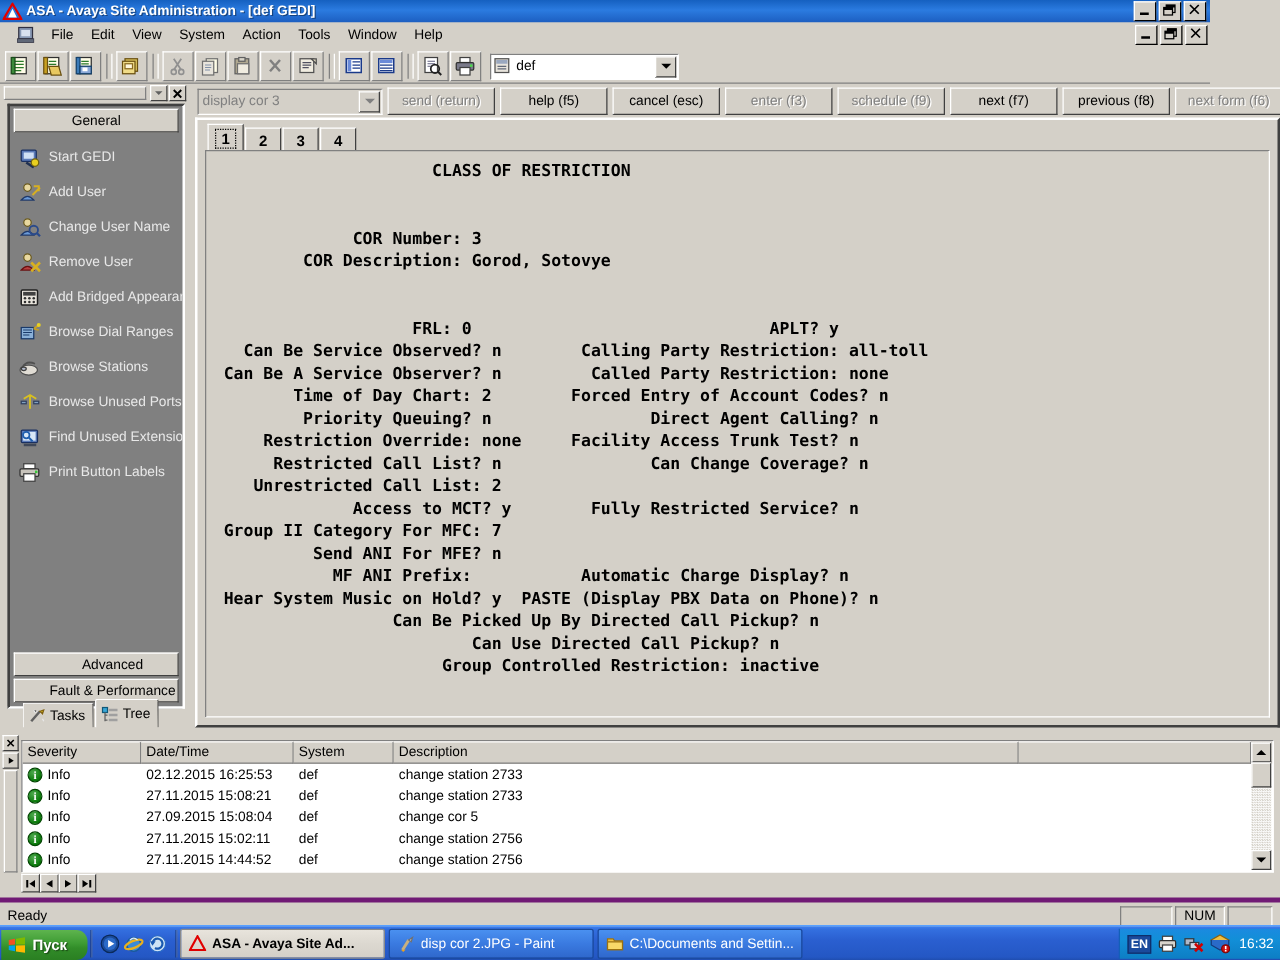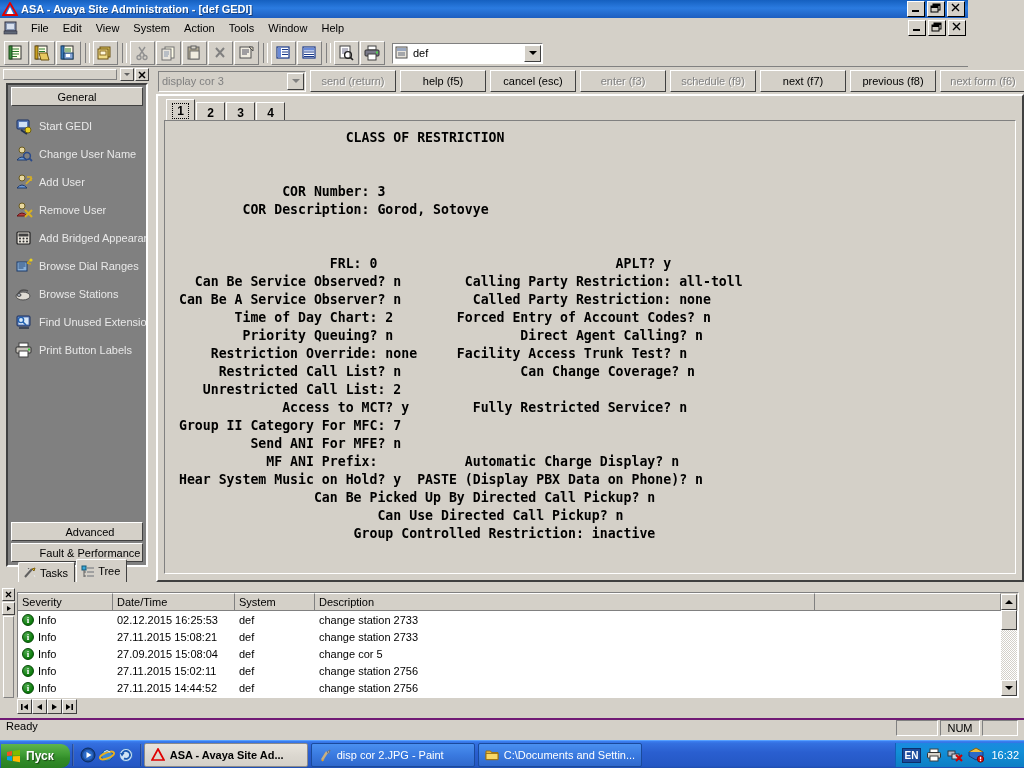--- a/index.html
+++ b/index.html
@@ -33,21 +33,21 @@
     width: 16px; height: 14px; background: #d4d0c8;
     border: 1px solid; border-color: #ffffff #000000 #000000 #ffffff;
     font-size: 9px; line-height: 12px; text-align: center;
     font-family: "Liberation Sans", sans-serif;
     color: #000; position: relative;
   }
 
   
   .menubar {
     height: 19px; background: #d4d0c8;
-    display: flex; align-items: center; padding-left: 2px;
+    display: flex; align-items: center; padding-left: 12px;
     border-bottom: 1px solid #d4d0c8;
   }
   .menubar .mb-icon { width: 17px; height: 16px; margin: 0 4px 0 1px; position: relative; }
   .menubar .mi { padding: 2px 7px; font-size: 11px; color: #000; white-space: nowrap; }
   .mdi-btns { display: flex; gap: 2px; margin-left: auto; margin-right: 2px; }
   .mdi-btn {
     width: 16px; height: 14px; background: #d4d0c8;
     border: 1px solid; border-color: #ffffff #000000 #000000 #ffffff;
     font-size: 9px; line-height: 12px; text-align: center;
   }
@@ -270,22 +270,22 @@
   }
   .ltab.active { font-weight: bold; }
   .ltabs-wrap { display: flex; align-items: flex-end; position: relative; }
   .ltabs-wrap::before {
     content: ""; position: absolute; left: 0; bottom: 0; width: 100%; height: 1px; background: #fff;
   }
 
   
   .statusbar {
     position: absolute; left: 0; top: 718px; width: 1024px; height: 22px;
-    background: #d4d0c8; border-top: 2px solid #701a75;
-    display: flex; 
+    background: #d4d0c8; border-top: 4px solid #701a75;
+    display: flex; align-items: center;
   }
   .sb-text { font-size: 11px; padding-left: 6px; flex: 1; }
   .sb-cell {
     height: 16px; margin-right: 2px; background: #d4d0c8;
     border: 1px solid; border-color: #808080 #ffffff #ffffff #808080;
     display: flex; align-items: center; justify-content: center;
     font-size: 11px; box-sizing: border-box;
   }
 
   
@@ -567,36 +567,36 @@
               </svg>
           </span>
           <span>Start GEDI</span>
         </div>
 
         <div class="tp-item">
           <span class="ico">
             <svg width="18" height="18">
                 <circle cx="7" cy="5" r="3" fill="#e8d8a0" stroke="#6a5a20"></circle>
                 <path d="M2,15 q5,-6 10,0z" fill="#6a9ad8" stroke="#203a6a"></path>
+                <path d="M11,11 l6,-6 M12,4 l4,0 l0,4" stroke="#d8b020" stroke-width="1.6" fill="none"></path>
+              </svg>
+          </span>
+          <span>Add User</span>
+        </div>
+
+        <div class="tp-item">
+          <span class="ico">
+            <svg width="18" height="18">
+                <circle cx="7" cy="5" r="3" fill="#e8d8a0" stroke="#6a5a20"></circle>
+                <path d="M2,15 q5,-6 10,0z" fill="#6a9ad8" stroke="#203a6a"></path>
                 <circle cx="12" cy="11" r="3.4" fill="none" stroke="#2a4a8a" stroke-width="1.5"></circle>
                 <path d="M14.4,13.4 L17,16" stroke="#2a4a8a" stroke-width="1.8"></path>
               </svg>
           </span>
           <span>Change User Name</span>
-        </div>
-
-        <div class="tp-item">
-          <span class="ico">
-            <svg width="18" height="18">
-                <circle cx="7" cy="5" r="3" fill="#e8d8a0" stroke="#6a5a20"></circle>
-                <path d="M2,15 q5,-6 10,0z" fill="#6a9ad8" stroke="#203a6a"></path>
-                <path d="M11,11 l6,-6 M12,4 l4,0 l0,4" stroke="#d8b020" stroke-width="1.6" fill="none"></path>
-              </svg>
-          </span>
-          <span>Add User</span>
         </div>
 
         <div class="tp-item">
           <span class="ico">
             <svg width="18" height="18">
                 <circle cx="7" cy="5" r="3" fill="#e8d8a0" stroke="#6a5a20"></circle>
                 <path d="M2,15 q5,-6 10,0z" fill="#b84040" stroke="#6a1010"></path>
                 <path d="M10,9 l7,7 M17,9 l-7,7" stroke="#d8b020" stroke-width="2"></path>
               </svg>
           </span>
@@ -635,20 +635,30 @@
           <span class="ico">
             <svg width="18" height="18">
                 <ellipse cx="8" cy="11" rx="7" ry="4" fill="#e0dcd4" stroke="#505050"></ellipse>
                 <path d="M3,9 q3,-6 10,-3" fill="none" stroke="#505050" stroke-width="1.4"></path>
                 <ellipse cx="4" cy="10" rx="2" ry="1.4" fill="#b0b8c8" stroke="#404040"></ellipse>
               </svg>
           </span>
           <span>Browse Stations</span>
         </div>
 
+        <div class="tp-item">
+          <span class="ico">
+            <svg width="18" height="18">
+                <path d="M9,3 v11 M4,6 l5,-3 l5,3" fill="none" stroke="#d8c020" stroke-width="1.5"></path>
+                <rect x="2" y="8" width="4" height="2" fill="#80a0c0" stroke="#304060"></rect>
+                <rect x="12" y="8" width="4" height="2" fill="#80a0c0" stroke="#304060"></rect>
+              </svg>
+          </span>
+          <span>Browse Unused Ports</span>
+        </div>
 
         <div class="tp-item">
           <span class="ico">
             <svg width="18" height="18">
                 <rect x="2" y="3" width="13" height="10" rx="1" fill="#5a7ab8" stroke="#1a3060"></rect>
                 <rect x="3.5" y="4.5" width="10" height="7" fill="#d8e8f8"></rect>
                 <circle cx="6" cy="7" r="2.6" fill="none" stroke="#2060b0" stroke-width="1.4"></circle>
                 <path d="M8,9 L11,12" stroke="#2060b0" stroke-width="1.6"></path>
                 <rect x="4" y="14" width="10" height="2" fill="#404858"></rect>
               </svg>

